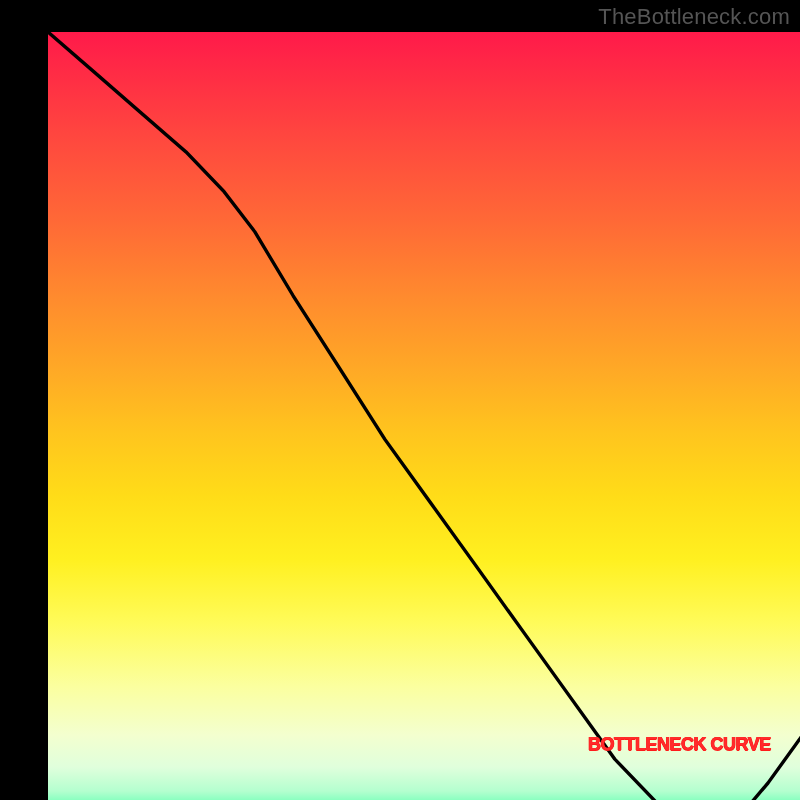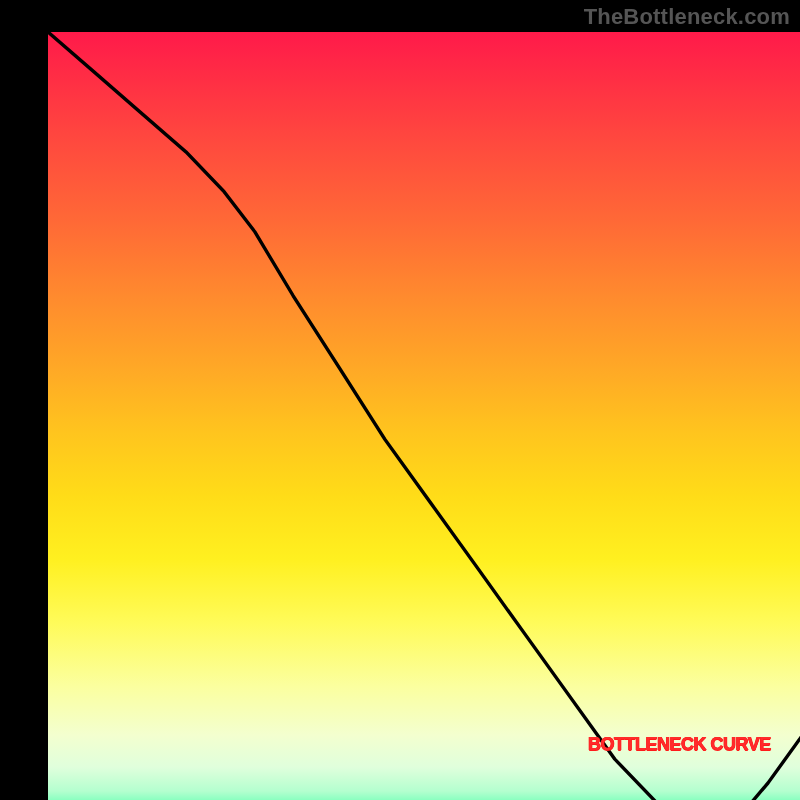--- a/index.html
+++ b/index.html
@@ -16,21 +16,21 @@
     width: 800px;
     height: 800px;
     background: #000;
   }
   .watermark {
     position: absolute;
     top: 4px;
     right: 10px;
     color: #555;
     font-size: 22px;
-    font-weight: 700;
+    font-weight: 400;
     letter-spacing: 0.2px;
     user-select: none;
   }
   .plot-area {
     position: absolute;
     left: 48px;
     top: 32px;
     width: 736px;
     height: 799px;
     overflow: hidden;

